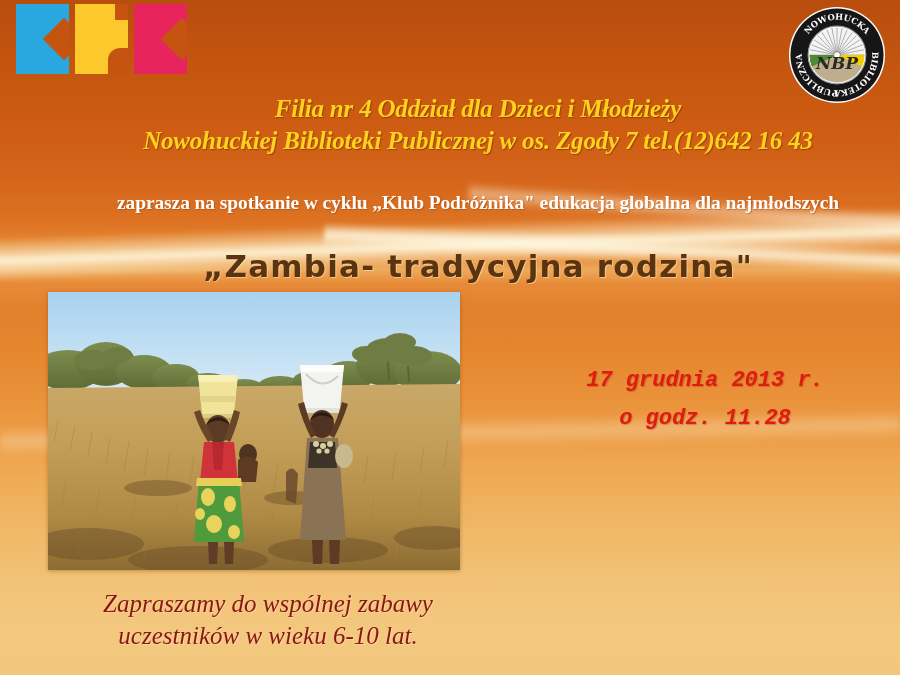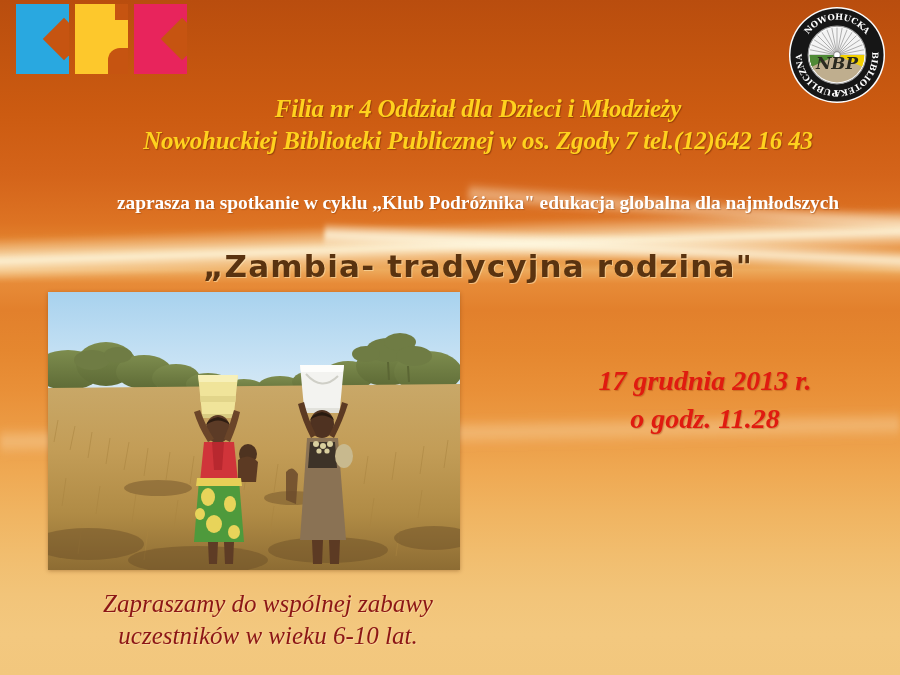--- a/index.html
+++ b/index.html
@@ -184,24 +184,25 @@
 
   .date-block {
     position: absolute;
     left: 515px;
     top: 362px;
     width: 380px;
     text-align: center;
     color: #e01b10;
     font-weight: bold;
     font-style: italic;
-    font-size: 28px;
+    font-size: 22px;
     line-height: 38px;
     white-space: nowrap;
     text-shadow: 1px 1px 1px rgba(140,40,0,0.30);
+    font-family: Liberation Mono, monospace;
   }
 
   .footer-block {
     position: absolute;
     left: 8px;
     top: 588px;
     width: 520px;
     text-align: center;
     color: #8c1616;
     font-weight: normal;

